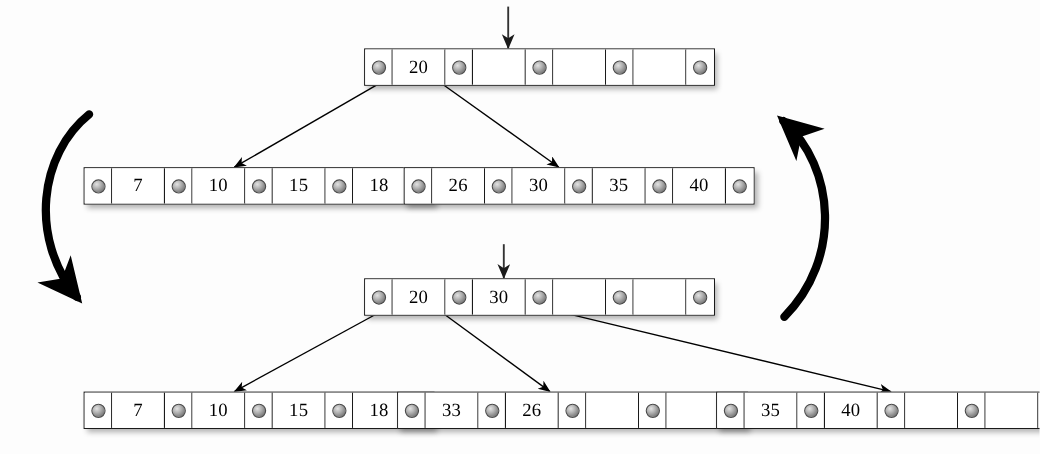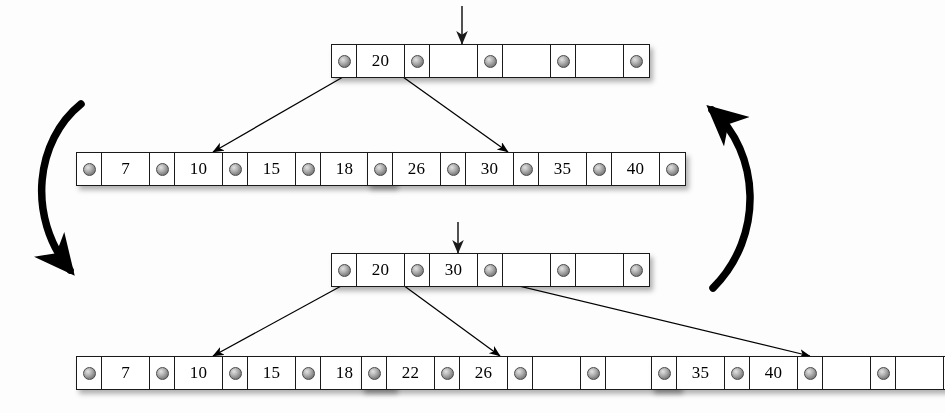--- a/index.html
+++ b/index.html
@@ -191,21 +191,21 @@
     <div class="cell key">18</div>
     <div class="cell ptr">
         <span class="dot"></span>
       </div>
   </div>
 
   <div class="node" style="left:361px;top:356px;">
     <div class="cell ptr">
         <span class="dot"></span>
       </div>
-    <div class="cell key">22</div>
+    <div class="cell key">33</div>
     <div class="cell ptr">
         <span class="dot"></span>
       </div>
     <div class="cell key">26</div>
     <div class="cell ptr">
         <span class="dot"></span>
       </div>
     <div class="cell key"></div>
     <div class="cell ptr">
         <span class="dot"></span>

